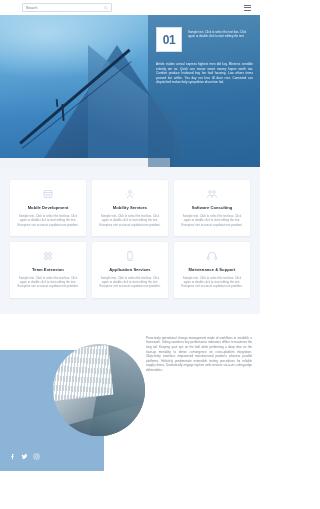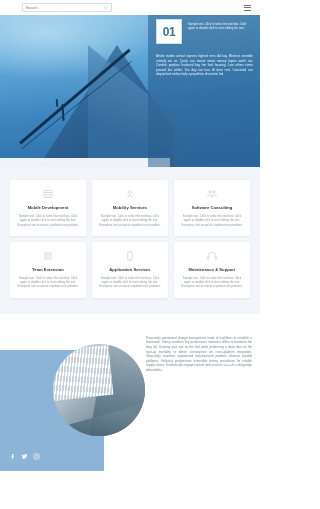--- a/index.html
+++ b/index.html
@@ -102,21 +102,21 @@
   .hero-base {
     position: absolute; left: 0; bottom: 0; width: 170px; height: 9px;
     background: rgba(255,255,255,0.92);
   }
 
   
   .hero-panel {
     position: absolute; right: 0; top: 0;
     width: 112px; height: 152px;
     background: rgba(40,92,140,0.55);
-    padding: 4px 7px 0 8px;
+    padding: 12px 7px 0 8px;
   }
   .hero-top { display: flex; gap: 6px; align-items: flex-start; }
   .num-badge {
     width: 26px; height: 25px; flex: 0 0 26px;
     background: #ffffff; border: 1.2px solid #cfe0ef;
     display: flex; align-items: center; justify-content: center;
     font-size: 12px; font-weight: 700; color: #3b6f9e; letter-spacing: -0.3px;
   }
   .hero-sub {
     font-size: 2.9px; line-height: 4.2px; color: #e8f2fa; padding-top: 3px;

